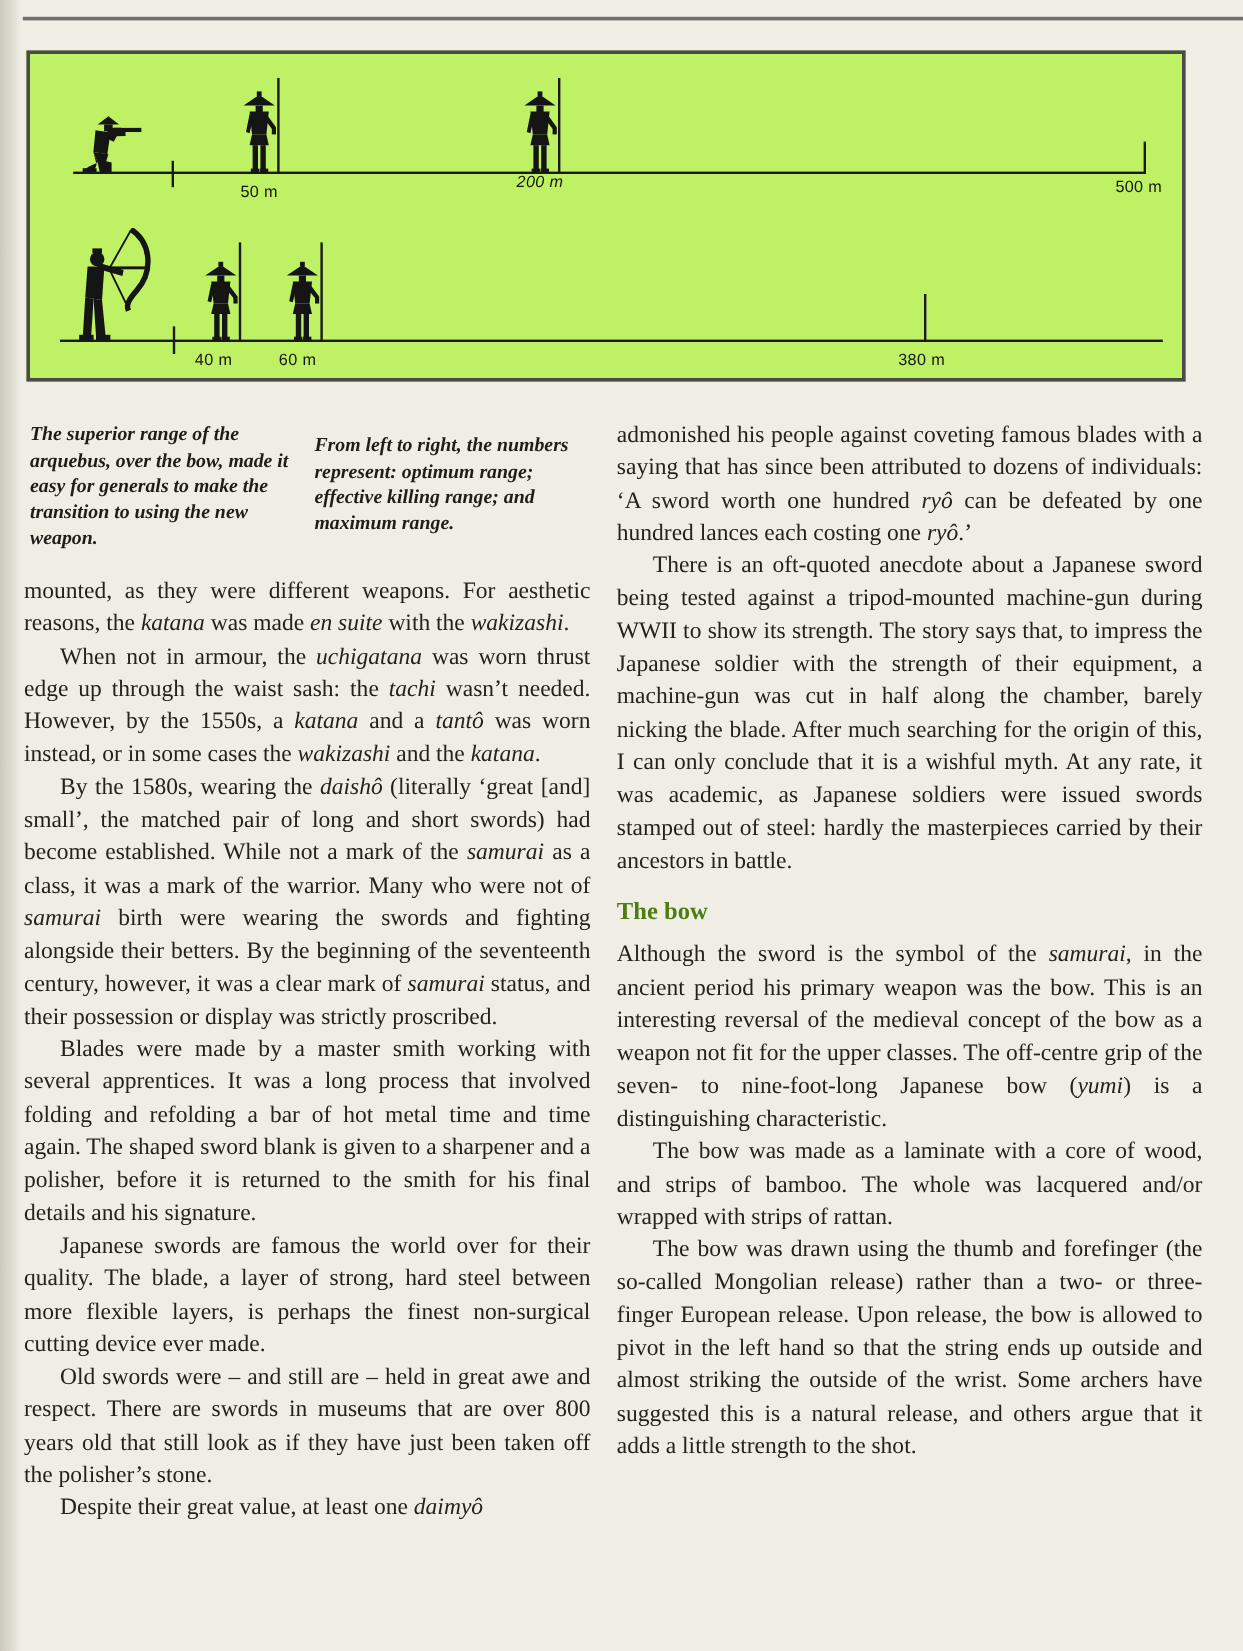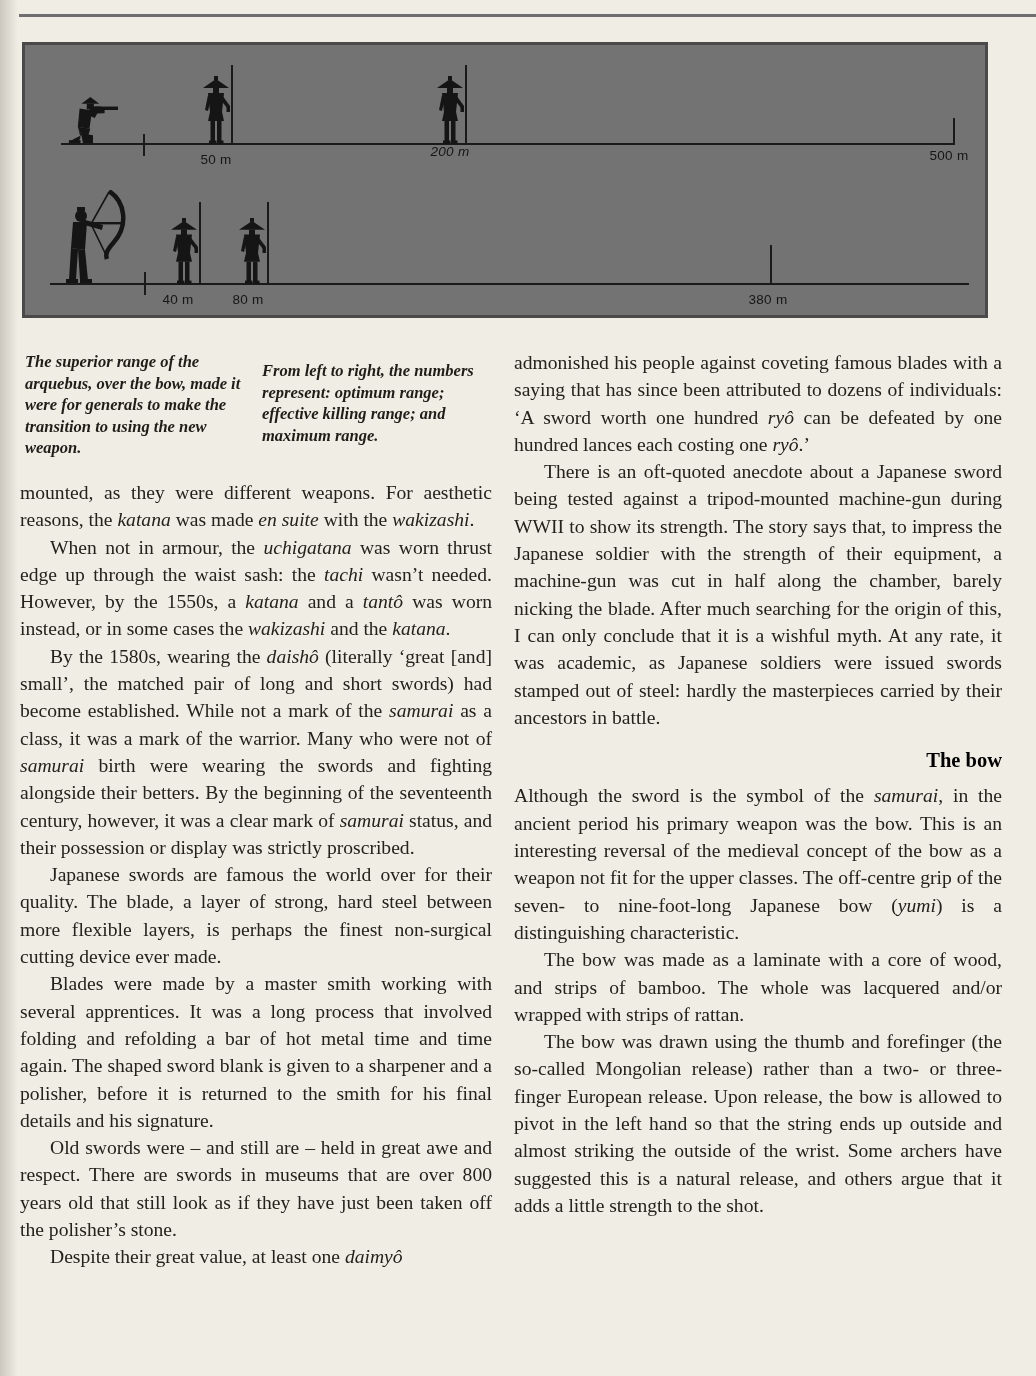--- a/index.html
+++ b/index.html
@@ -4,41 +4,41 @@
 <style>
   html,body{margin:0;padding:0;}
   body{width:1036px;height:1376px;position:relative;overflow:hidden;
        background:#f0ede5;
        font-family:"Liberation Serif", serif;}
   .gutter-shade{position:absolute;left:0;top:0;width:18px;height:1376px;
        background:linear-gradient(90deg, rgba(96,88,74,.25), rgba(96,88,74,0));pointer-events:none;}
   .top-rule{position:absolute;left:19px;top:14px;width:1017px;height:3px;background:#6f6f6f;}
 
   .figure-box{position:absolute;left:22px;top:42px;width:966px;height:276px;
-       border:3px solid #4a4a4a;background:#737373;box-sizing:border-box;}
+       border:3px solid #4a4a4a;background:#bef264;box-sizing:border-box;}
   .fsprite{position:absolute;}
   .fsprite svg{display:block;}
   .fline{position:absolute;background:#1a1a1a;}
   .flabel{position:absolute;transform:translateX(-50%);
        font-family:"Liberation Sans", sans-serif;font-size:13.5px;color:#161616;
        white-space:nowrap;letter-spacing:.3px;}
 
   .caption{position:absolute;font-weight:bold;font-style:italic;
        font-size:16.5px;line-height:21.5px;color:#201d18;}
   .caption-a{left:25px;top:351px;width:220px;}
   .caption-b{left:262px;top:348px;width:226px;margin-top:12px;}
 
   .bodycol{position:absolute;font-size:19.6px;line-height:27.3px;color:#25221c;
        text-align:justify;}
   .col-left{left:20px;top:458px;width:472px;margin-top:21px;}
   .col-right{left:514px;top:349px;width:488px;}
   .body-p{margin:0;}
   .body-p.indent{text-indent:30px;}
-  .section-heading{margin:16px 0 8px 0;text-align:right;font-weight:bold;
-       font-size:20.5px;color:#000000;}
+  .section-heading{margin:16px 0 8px 0;text-align:left;font-weight:bold;
+       font-size:20.5px;color:#4d7c0f;}
 </style>
 </head>
 <body>
 
 <div class="gutter-shade"></div>
 <div class="top-rule"></div>
 
 <div class="figure-box">
 
   <div class="fsprite" style="left:43px;top:51px;width:50px;height:48px;">
@@ -153,35 +153,35 @@
             <rect x="9.5" y="45" width="4.5" height="21"></rect>
             <rect x="16" y="45" width="4.5" height="21"></rect>
             <rect x="8" y="64.5" width="7" height="3.5"></rect>
             <rect x="15.5" y="64.5" width="7" height="3.5"></rect>
             <polygon points="21,19 29,30 26,32 19,23"></polygon>
             <polygon points="7,19 4,34 7,35 10,22"></polygon>
             <rect x="25.5" y="30" width="3.5" height="6"></rect>
           </g>
         </svg>
       </div>
-      <div class="flabel" style="left: 223px; top: 247px;">80 m</div>
+      <div class="flabel" style="left: 223px; top: 247px;">60 m</div>
       <div class="fline" style="left: 745px; top: 200px; width: 2px; height: 40px;"></div>
       <div class="flabel" style="left: 743px; top: 247px;">380 m</div>
     </div>
 </div>
 
-<div class="caption caption-a">The superior range of the arquebus, over the bow, made it were for generals to make the transition to using the new weapon.</div>
+<div class="caption caption-a">The superior range of the arquebus, over the bow, made it easy for generals to make the transition to using the new weapon.</div>
 <div class="caption caption-b">From left to right, the numbers represent: optimum range; effective killing range; and maximum range.</div>
 
 <div class="bodycol col-left">
     <p class="body-p">mounted, as they were different weapons. For aesthetic reasons, the <i>katana</i> was made <i>en suite</i> with the <i>wakizashi</i>.</p>
     <p class="body-p indent">When not in armour, the <i>uchigatana</i> was worn thrust edge up through the waist sash: the <i>tachi</i> wasn’t needed. However, by the 1550s, a <i>katana</i> and a <i>tantô</i> was worn instead, or in some cases the <i>wakizashi</i> and the <i>katana</i>.</p>
     <p class="body-p indent">By the 1580s, wearing the <i>daishô</i> (literally ‘great [and] small’, the matched pair of long and short swords) had become established. While not a mark of the <i>samurai</i> as a class, it was a mark of the warrior. Many who were not of <i>samurai</i> birth were wearing the swords and fighting alongside their betters. By the beginning of the seventeenth century, however, it was a clear mark of <i>samurai</i> status, and their possession or display was strictly proscribed.</p>
+    <p class="body-p indent">Blades were made by a master smith working with several apprentices. It was a long process that involved folding and refolding a bar of hot metal time and time again. The shaped sword blank is given to a sharpener and a polisher, before it is returned to the smith for his final details and his signature.</p>
     <p class="body-p indent">Japanese swords are famous the world over for their quality. The blade, a layer of strong, hard steel between more flexible layers, is perhaps the finest non-surgical cutting device ever made.</p>
-    <p class="body-p indent">Blades were made by a master smith working with several apprentices. It was a long process that involved folding and refolding a bar of hot metal time and time again. The shaped sword blank is given to a sharpener and a polisher, before it is returned to the smith for his final details and his signature.</p>
     <p class="body-p indent">Old swords were – and still are – held in great awe and respect. There are swords in museums that are over 800 years old that still look as if they have just been taken off the polisher’s stone.</p>
     <p class="body-p indent">Despite their great value, at least one <i>daimyô</i></p>
   </div>
 
 <div class="bodycol col-right">
   <div>
       <p class="body-p">admonished his people against coveting famous blades with a saying that has since been attributed to dozens of individuals: ‘A sword worth one hundred <i>ryô</i> can be defeated by one hundred lances each costing one <i>ryô</i>.’</p>
       <p class="body-p indent">There is an oft-quoted anecdote about a Japanese sword being tested against a tripod-mounted machine-gun during WWII to show its strength. The story says that, to impress the Japanese soldier with the strength of their equipment, a machine-gun was cut in half along the chamber, barely nicking the blade. After much searching for the origin of this, I can only conclude that it is a wishful myth. At any rate, it was academic, as Japanese soldiers were issued swords stamped out of steel: hardly the masterpieces carried by their ancestors in battle.</p>
     </div>
   <h2 class="section-heading">The bow</h2>

